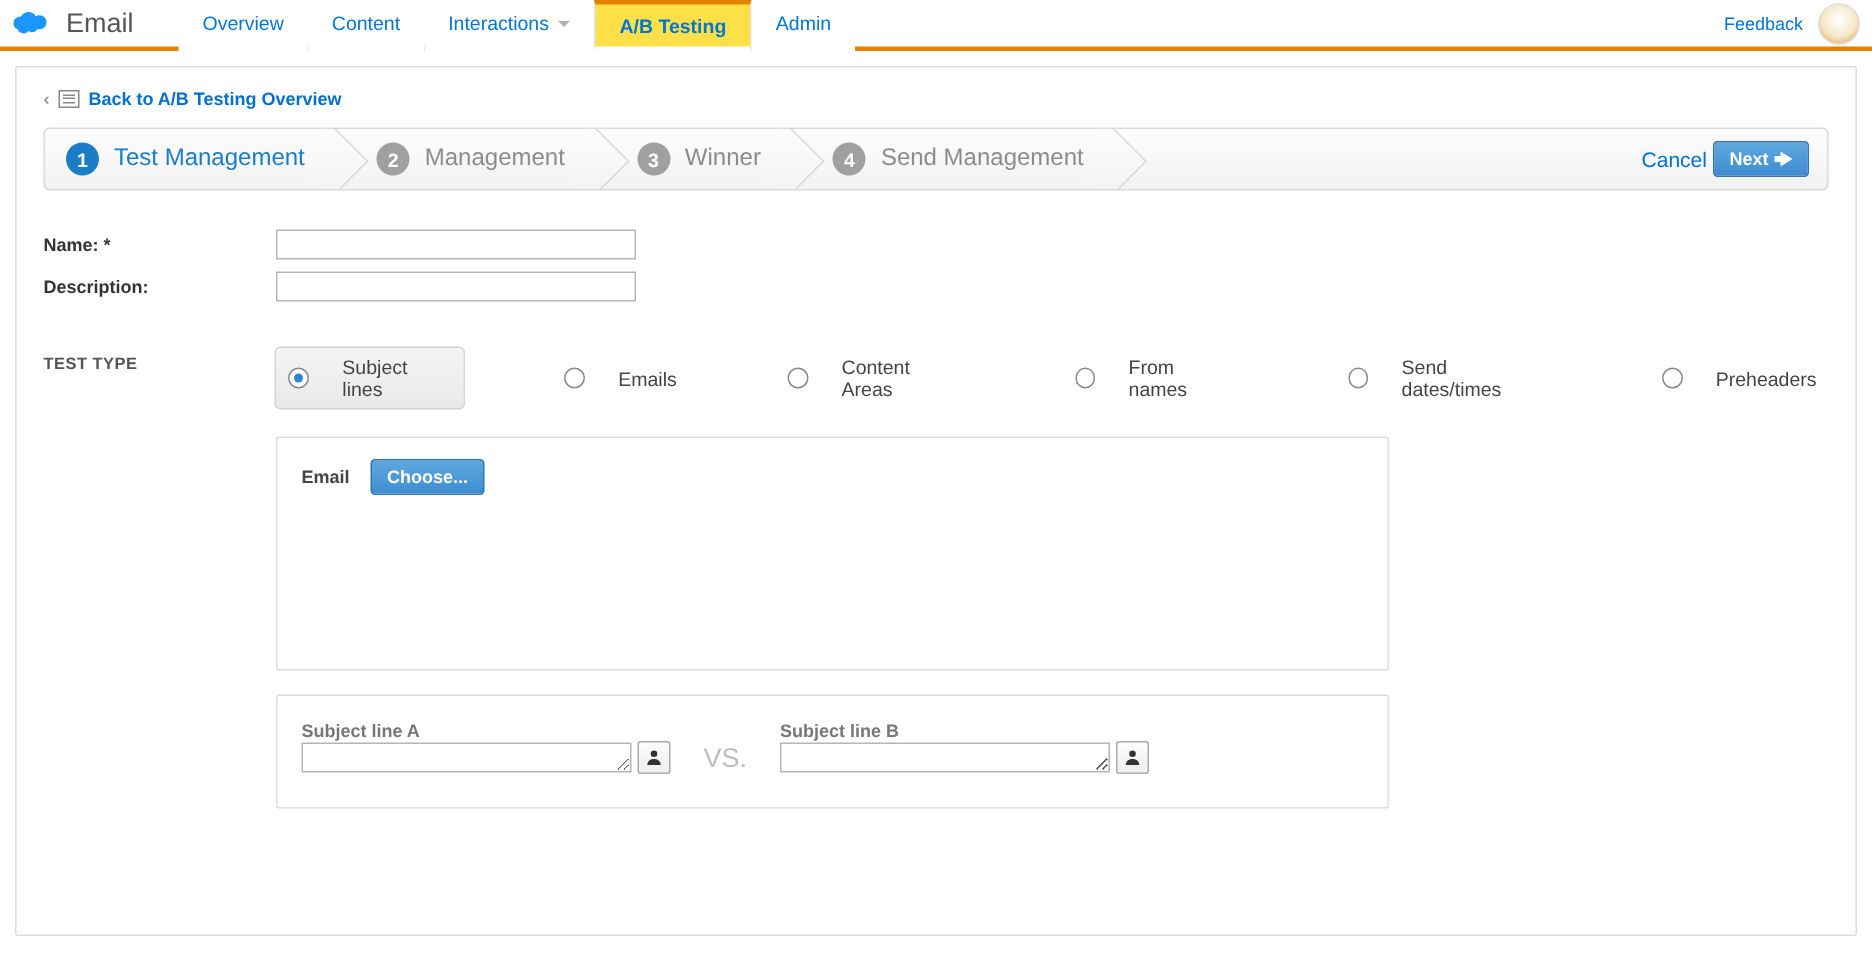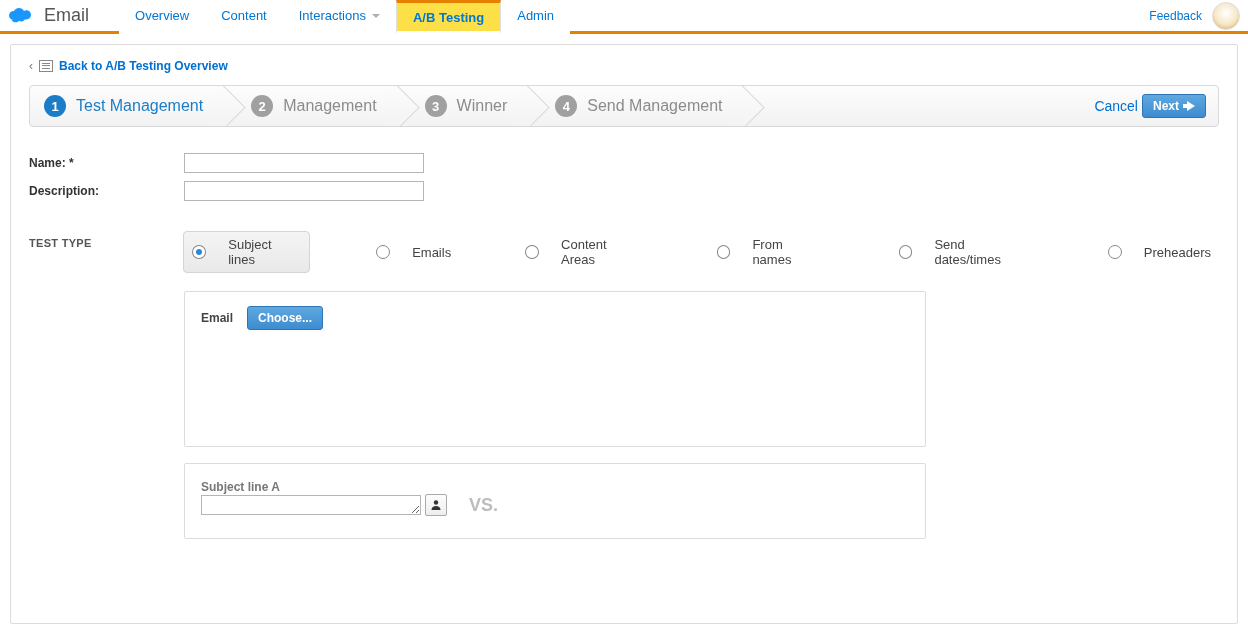--- a/index.html
+++ b/index.html
@@ -278,21 +278,21 @@
     overflow:hidden;
   }
   .person-btn {
     width:22px;height:22px;
     border:1px solid #aaa;
     background:linear-gradient(#fdfdfd,#eee);
     display:flex;align-items:center;justify-content:center;
     cursor:pointer;
     border-radius:2px;
   }
-  .vs { font-size:18px; color:#bdbdbd; font-weight:700; padding-bottom:0px;margin-top:19px; }
+  .vs { font-size:18px; color:#bdbdbd; font-weight:400; padding-bottom:0px;margin-top:19px; }
 </style>
 </head>
 <body>
 
 <div class="topbar">
   <span class="cloud-logo">
     <svg width="30" height="20" viewBox="0 0 30 20">
       <path d="M8 14c-3 0-5-2-5-4.5S5 5 8 5c1-2 3-3 5-3s4 1 5 3c.6-.5 1.5-.8 2.4-.8 2.5 0 4.6 2 4.6 4.6 0 2.6-2.1 4.7-4.6 4.7-.5 0-1 0-1.4-.2-.7 1.3-2 2.2-3.6 2.2-.9 0-1.7-.3-2.4-.8-.8 1-2 1.6-3.4 1.6-1.7 0-3.2-1-3.9-2.4" fill="#1b96ff"></path>
     </svg>
   </span>
@@ -415,16 +415,28 @@
           <textarea class="ta" value="" style=""></textarea>
           <button class="person-btn">
             <svg width="12" height="12" viewBox="0 0 12 12">
                 <circle cx="6" cy="3.5" r="2.2" fill="#333"></circle>
                 <path d="M1.5 11c0-2.5 2-4 4.5-4s4.5 1.5 4.5 4z" fill="#333"></path>
               </svg>
           </button>
         </div>
       </div>
       <div class="vs">VS.</div>
+      <div class="subj-group">
+        <div class="subj-label">Subject line B</div>
+        <div class="subj-input-wrap">
+          <textarea class="ta" value="" style=""></textarea>
+          <button class="person-btn">
+            <svg width="12" height="12" viewBox="0 0 12 12">
+                <circle cx="6" cy="3.5" r="2.2" fill="#333"></circle>
+                <path d="M1.5 11c0-2.5 2-4 4.5-4s4.5 1.5 4.5 4z" fill="#333"></path>
+              </svg>
+          </button>
+        </div>
+      </div>
     </div>
   </div>
 
 </div>
 
 </body></html>

